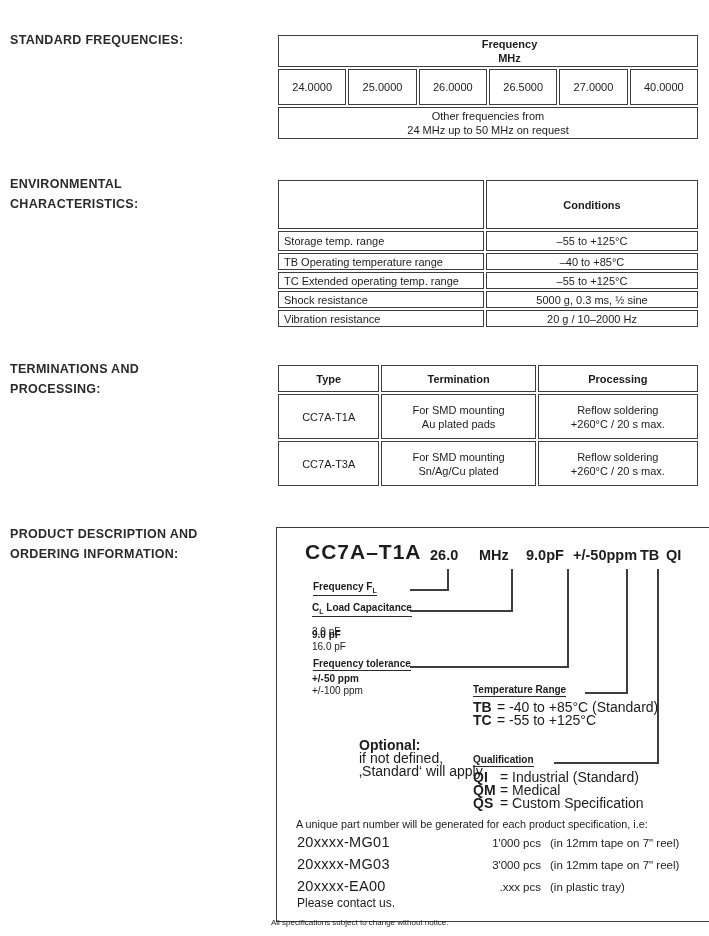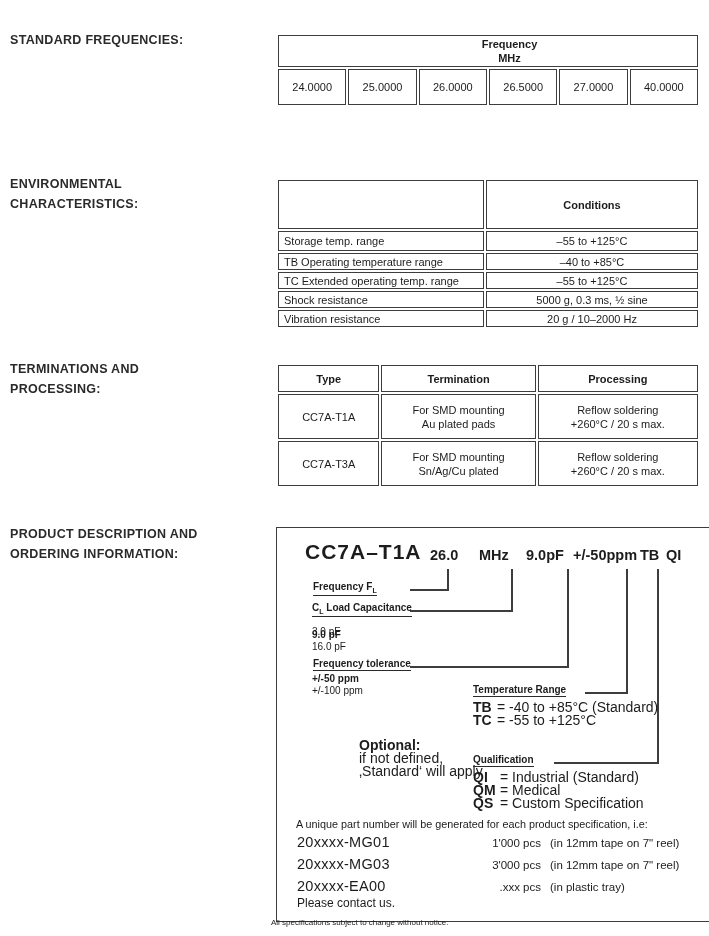--- a/index.html
+++ b/index.html
@@ -87,20 +87,26 @@
     </th>
   </tr>
   <tr>
     <td style="height:36px;">24.0000</td>
     <td>25.0000</td>
     <td>26.0000</td>
     <td>26.5000</td>
     <td>27.0000</td>
     <td>40.0000</td>
   </tr>
+  <tr>
+    <td colspan="6" class="two-line" style="height:29px;">
+      <div>Other frequencies from</div>
+      <div>24 MHz up to 50 MHz on request</div>
+    </td>
+  </tr>
 </tbody>
   </table>
 
 <div class="section-heading" style="top:174px;">
   <div>ENVIRONMENTAL</div>
   <div>CHARACTERISTICS:</div>
 </div>
 
 <table class="ds" style="left:276px; top:178px; width:424px;">
   <tbody>

